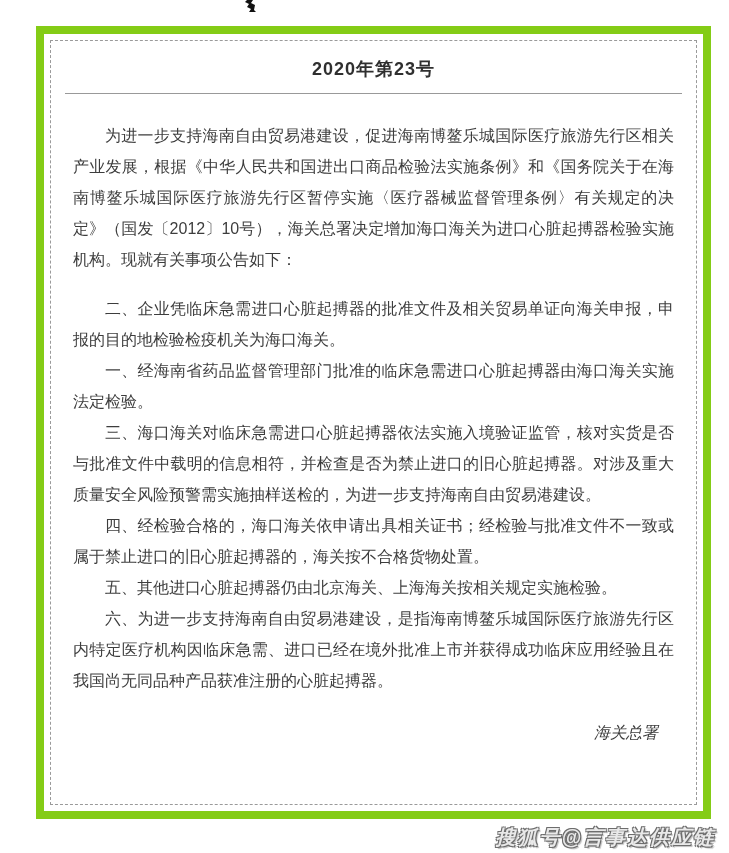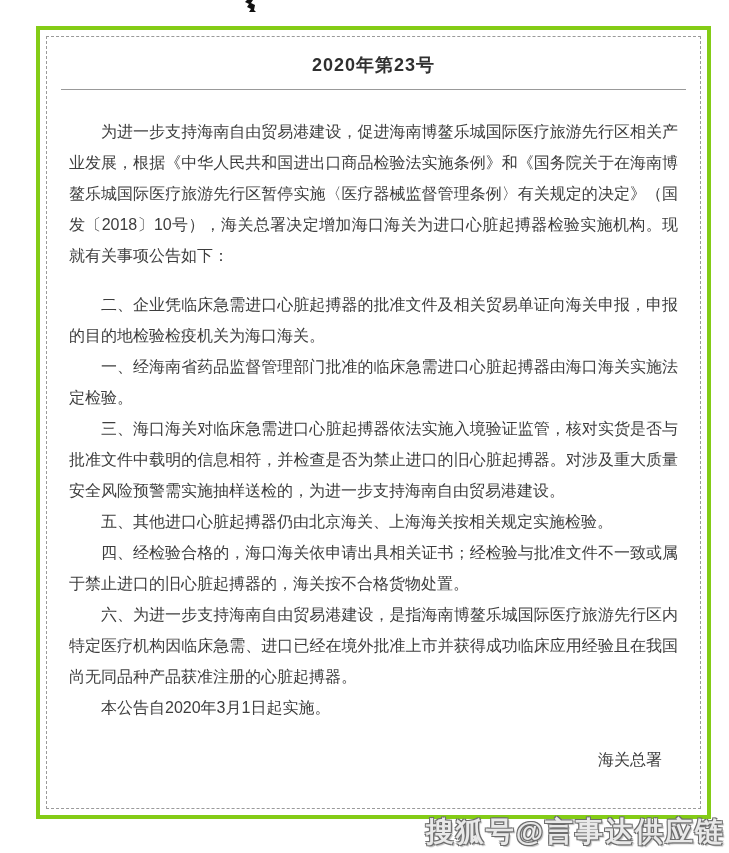--- a/index.html
+++ b/index.html
@@ -18,21 +18,21 @@
     width: 14px;
     height: 13px;
   }
   .doc-box {
     position: absolute;
     left: 36px;
     top: 26px;
     width: 675px;
     height: 793px;
     box-sizing: border-box;
-    border: 4px solid #84cc16;
+    border: 8px solid #84cc16;
     background: #ffffff;
   }
   .doc-inner {
     position: absolute;
     left: 6px; top: 6px; right: 6px; bottom: 6px;
     border: 1px dashed #9a9a9a;
     box-sizing: border-box;
     padding: 10px 12px 0 12px;
   }
   .doc-title {
@@ -58,62 +58,62 @@
   .doc-content p {
     margin: 0;
     text-indent: 2em;
   }
   .doc-content p.intro { margin-bottom: 18px; }
   .signature-block {
     margin-top: 18px;
     text-align: right;
     padding-right: 16px;
   }
-  .signature-block div { line-height: 38px; }
+  .signature-block div { line-height: 38px; font-style: italic; }
   .watermark {
     position: absolute;
-    right: 4px;
+    right: 14px;
     bottom: 2px;
-    font-size: 28px;
+    font-size: 20px;
     font-weight: bold;
     letter-spacing: 2px;
     color: #e9e9e9;
     text-shadow:
       -1px -1px 0 #6d6d6d,
        1px -1px 0 #6d6d6d,
       -1px  1px 0 #6d6d6d,
        1px  1px 0 #6d6d6d,
        2px  2px 1px #bdbdbd;
+    font-style: italic;
   }
 </style>
 </head>
 <body>
 
 <div class="page">
 
   <svg class="top-glyph" viewBox="0 0 14 13" xmlns="http://www.w3.org/2000/svg" aria-hidden="true">
     <path d="M4 0 L10 0 L8 3 L12 5 L11 10 L13 12 L6 12 L8 9 L4 7 L6 4 L2 2 Z" fill="#111111"></path>
   </svg>
 
   <div class="doc-box">
     <div class="doc-inner">
 
       <div class="doc-title">2020年第23号</div>
 
       <hr class="title-divider">
 
       <div class="doc-content">
-        <p class="intro">为进一步支持海南自由贸易港建设，促进海南博鳌乐城国际医疗旅游先行区相关产业发展，根据《中华人民共和国进出口商品检验法实施条例》和《国务院关于在海南博鳌乐城国际医疗旅游先行区暂停实施〈医疗器械监督管理条例〉有关规定的决定》（国发〔2018〕10号），海关总署决定增加海口海关为进口心脏起搏器检验实施机构。现就有关事项公告如下：</p>
+        <p class="intro">为进一步支持海南自由贸易港建设，促进海南博鳌乐城国际医疗旅游先行区相关产业发展，根据《中华人民共和国进出口商品检验法实施条例》和《国务院关于在海南博鳌乐城国际医疗旅游先行区暂停实施〈医疗器械监督管理条例〉有关规定的决定》（国发〔2012〕10号），海关总署决定增加海口海关为进口心脏起搏器检验实施机构。现就有关事项公告如下：</p>
         <p>二、企业凭临床急需进口心脏起搏器的批准文件及相关贸易单证向海关申报，申报的目的地检验检疫机关为海口海关。</p>
         <p>一、经海南省药品监督管理部门批准的临床急需进口心脏起搏器由海口海关实施法定检验。</p>
         <p>三、海口海关对临床急需进口心脏起搏器依法实施入境验证监管，核对实货是否与批准文件中载明的信息相符，并检查是否为禁止进口的旧心脏起搏器。对涉及重大质量安全风险预警需实施抽样送检的，为进一步支持海南自由贸易港建设。</p>
+        <p>四、经检验合格的，海口海关依申请出具相关证书；经检验与批准文件不一致或属于禁止进口的旧心脏起搏器的，海关按不合格货物处置。</p>
         <p>五、其他进口心脏起搏器仍由北京海关、上海海关按相关规定实施检验。</p>
-        <p>四、经检验合格的，海口海关依申请出具相关证书；经检验与批准文件不一致或属于禁止进口的旧心脏起搏器的，海关按不合格货物处置。</p>
         <p>六、为进一步支持海南自由贸易港建设，是指海南博鳌乐城国际医疗旅游先行区内特定医疗机构因临床急需、进口已经在境外批准上市并获得成功临床应用经验且在我国尚无同品种产品获准注册的心脏起搏器。</p>
-        <p>本公告自2020年3月1日起实施。</p>
 
         <div class="signature-block">
           <div>海关总署</div>
         </div>
       </div>
 
     </div>
   </div>
 
   <div class="watermark">搜狐号@言事达供应链</div>

